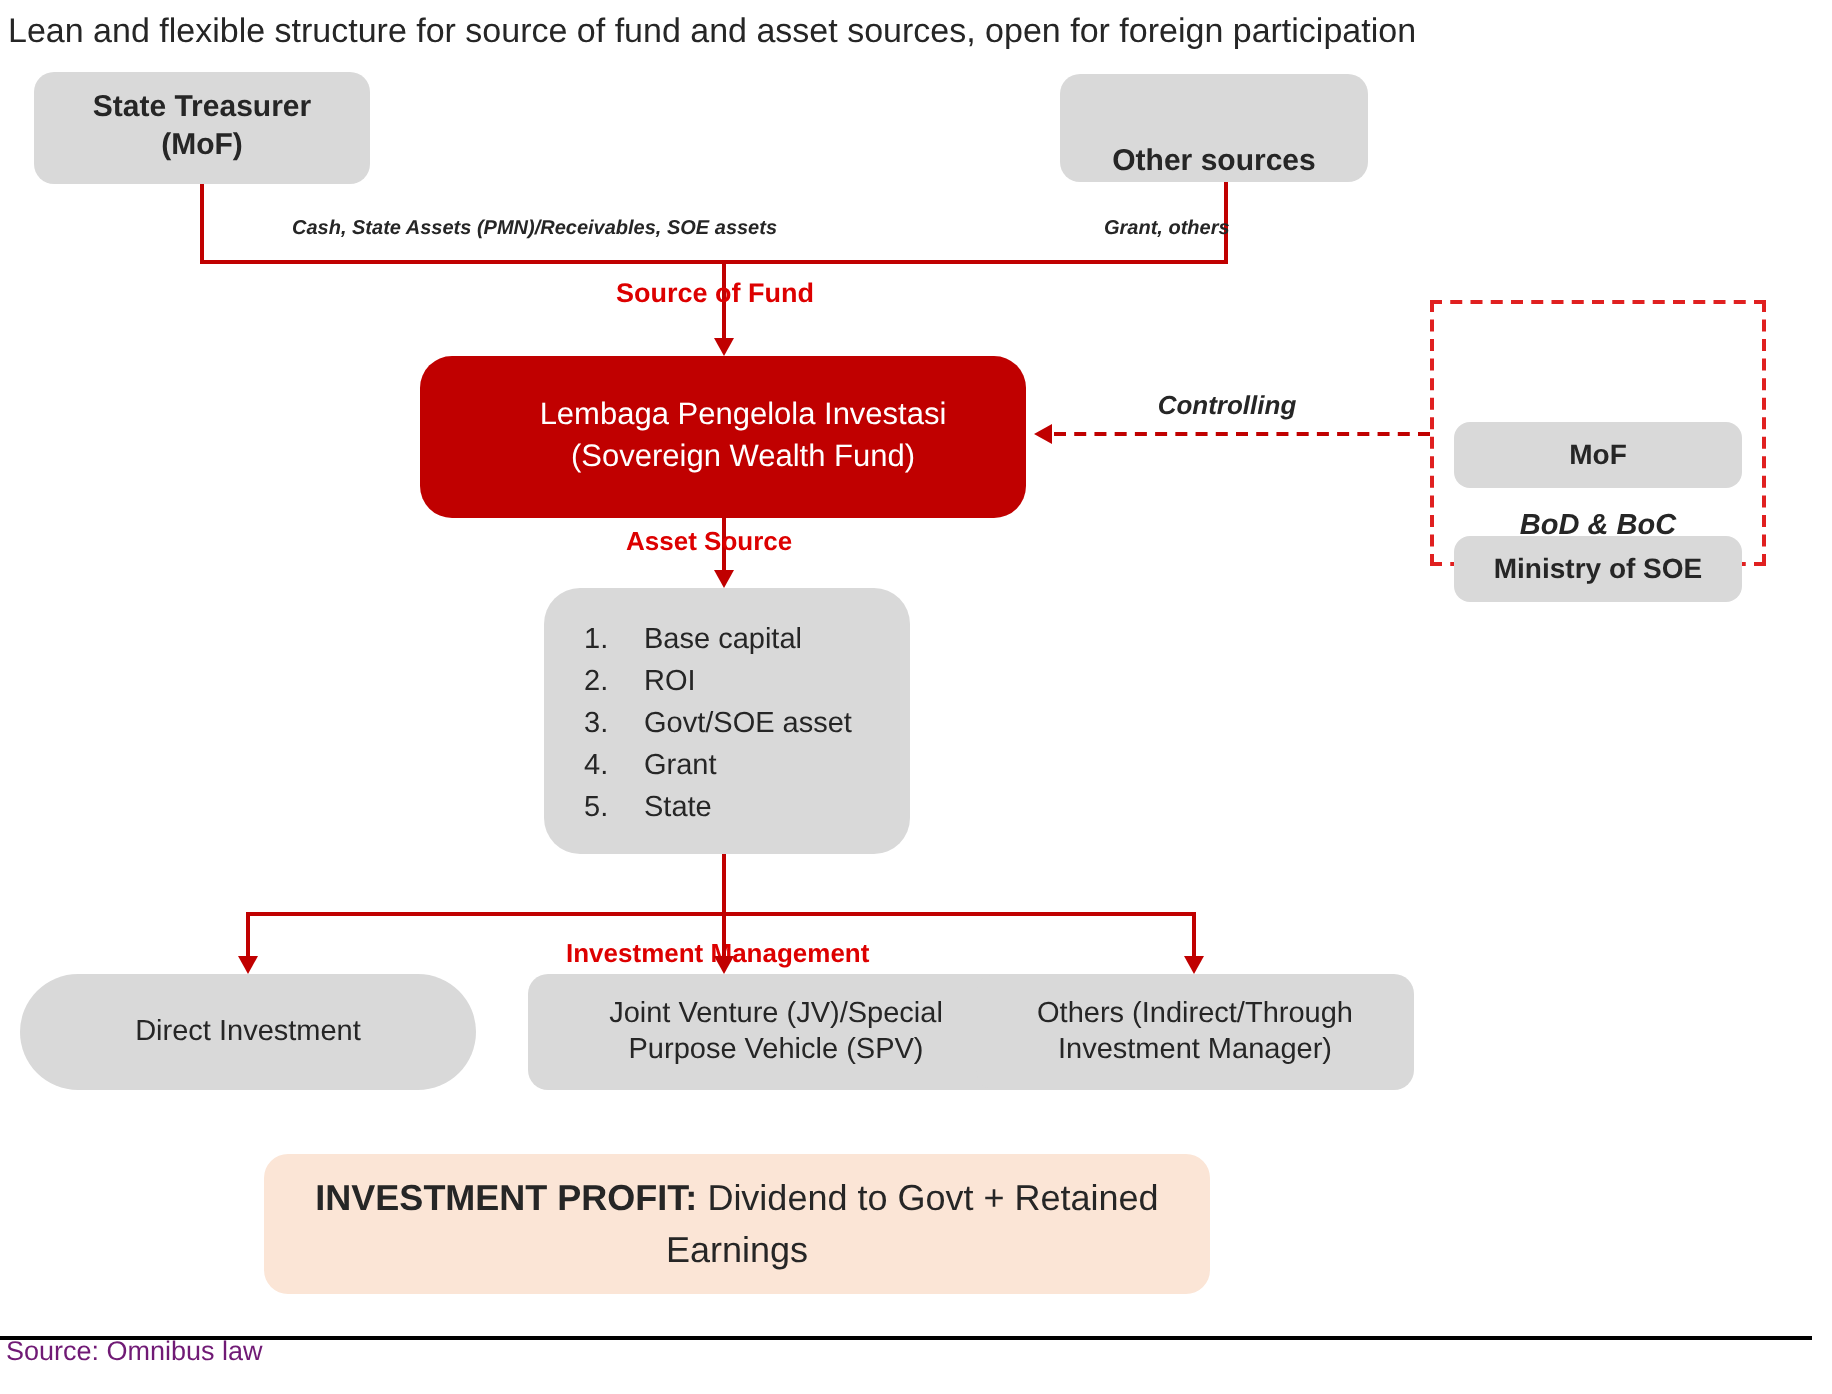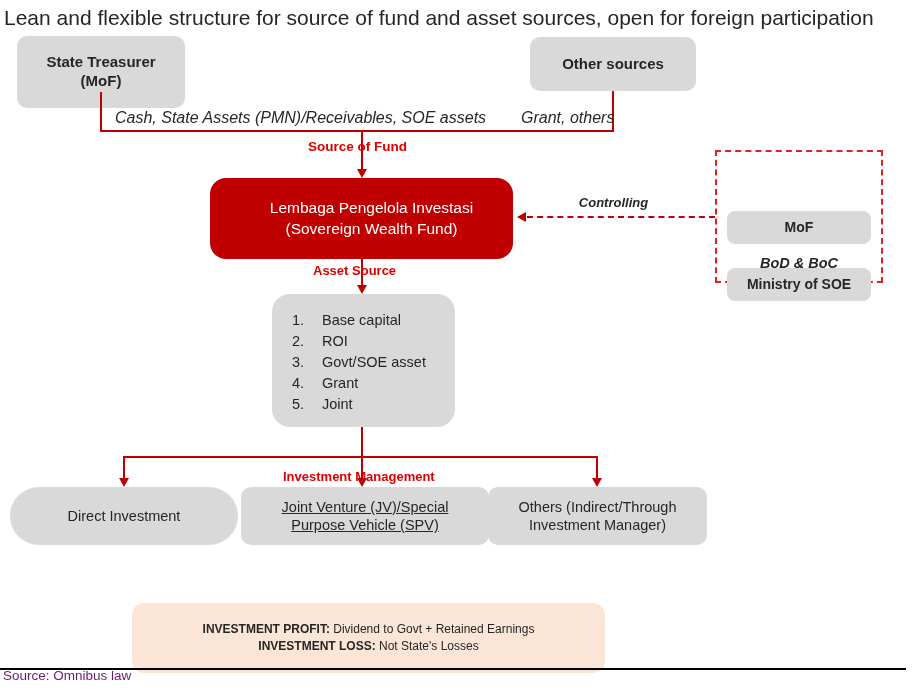--- a/index.html
+++ b/index.html
@@ -8,42 +8,43 @@
   .canvas {
     position: relative;
     width: 916px;
     height: 697px;
     background: #ffffff;
     overflow: hidden;
   }
   .abs { position: absolute; }
   .title {
     left: 4px; top: 6px;
-    font-size: 21px;
+    font-size: 17px;
     color: #262626;
     white-space: nowrap;
   }
   .gray-box {
     background: #d9d9d9;
     border-radius: 10px;
     color: #262626;
     display: flex;
     align-items: center;
     justify-content: center;
     text-align: center;
     line-height: 1.25;
   }
   .bold { font-weight: bold; }
   .red-line { background: #c00000; }
   .flow-label {
     font-style: italic;
-    font-weight: normal;
-    font-size: 16px;
+    font-weight: bold;
+    font-size: 10px;
     color: #262626;
     white-space: nowrap;
+    margin-left: 31px;
   }
   .red-label {
     color: #dd0000;
     font-weight: bold;
     font-size: 13px;
     white-space: nowrap;
     text-align: left;
   }
   .arrow-down {
     width: 0; height: 0;
@@ -132,52 +133,51 @@
   }
   .profit-box {
     left: 132px; top: 577px;
     width: 473px; height: 70px;
     background: #fbe5d6;
     border-radius: 12px;
     display: flex;
     flex-direction: column;
     align-items: center;
     justify-content: center;
-    font-size: 12px;
+    font-size: 18px;
     color: #262626;
     line-height: 1.45;
     text-align: center;
-    margin-top: 26px;
   }
   .bottom-rule {
     left: 0; top: 668px;
     width: 906px; height: 2px;
     background: #000000;
   }
   .source-text {
     left: 3px; top: 668px;
     font-size: 13.5px;
     color: #701a75;
   }
 </style>
 </head>
 <body>
 
 <div class="canvas">
 
   <div class="abs title">Lean and flexible structure for source of fund and asset sources, open for foreign participation</div>
 
-  <div class="abs gray-box bold" style="left:17px; top:36px; width:168px; height:72px; font-size:15px;">
+  <div class="abs gray-box bold" style="left:17px; top:36px; width:168px; height:56px; font-size:15px;">
     <div>
       <div>State Treasurer</div>
       <div>(MoF)</div>
     </div>
   </div>
 
-  <div class="abs gray-box bold" style="left:530px; top:37px; width:166px; height:54px; font-size:15px;">
+  <div class="abs gray-box bold" style="left:530px; top:37px; width:154px; height:54px; font-size:15px;align-items:flex-end;">
     <div>Other sources</div>
   </div>
 
   <div class="abs red-line" style="left:100px; top:92px; width:2px; height:40px;"></div>
   <div class="abs red-line" style="left:612px; top:91px; width:2px; height:41px;"></div>
   <div class="abs red-line" style="left:100px; top:130px; width:514px; height:2px;"></div>
 
   <div class="abs flow-label" style="left:115px; top:109px;">Cash, State Assets (PMN)/Receivables, SOE assets</div>
   <div class="abs flow-label" style="left:521px; top:109px;">Grant, others</div>
 
@@ -220,52 +220,49 @@
     <div class="asset-row">
       <span class="asset-num">3.</span>
       <span>Govt/SOE asset</span>
     </div>
     <div class="asset-row">
       <span class="asset-num">4.</span>
       <span>Grant</span>
     </div>
     <div class="asset-row">
       <span class="asset-num">5.</span>
-      <span>Joint</span>
+      <span>State</span>
     </div>
   </div>
 
   <div class="abs red-line" style="left:361px; top:427px; width:2px; height:30px;"></div>
   <div class="abs red-label" style="left:283px; top:433px; width:160px;margin-top:36px;">Investment Management</div>
   <div class="abs red-line" style="left:124px; top:456px; width:474px; height:2px;"></div>
 
   <div class="abs red-line" style="left:123px; top:456px; width:2px; height:24px;"></div>
   <div class="abs arrow-down" style="left:119px; top:478px;"></div>
 
   <div class="abs red-line" style="left:361px; top:456px; width:2px; height:24px;"></div>
   <div class="abs arrow-down" style="left:357px; top:478px;"></div>
 
   <div class="abs red-line" style="left:596px; top:456px; width:2px; height:24px;"></div>
   <div class="abs arrow-down" style="left:592px; top:478px;"></div>
 
   <div class="abs gray-box channel-box" style="left:10px; width:228px;border-radius:29px;">
     <div>Direct Investment</div>
   </div>
-  <div class="abs gray-box channel-box" style="left:241px; width:248px; padding:0 14px;text-decoration:underline;">
+  <div class="abs gray-box channel-box" style="left:264px; width:248px; padding:0 14px;">
     <div>Joint Venture (JV)/Special Purpose Vehicle (SPV)</div>
   </div>
   <div class="abs gray-box channel-box" style="left:488px; width:219px; padding:0 14px;">
     <div>Others (Indirect/Through Investment Manager)</div>
   </div>
 
   <div class="abs profit-box">
     <div>
       <span class="bold">INVESTMENT PROFIT:</span><span> Dividend to Govt + Retained Earnings</span>
     </div>
-    <div>
-      <span class="bold">INVESTMENT LOSS:</span><span> Not State's Losses</span>
-    </div>
   </div>
 
   <div class="abs bottom-rule"></div>
   <div class="abs source-text">Source: Omnibus law</div>
 
 </div>
 
 </body></html>

